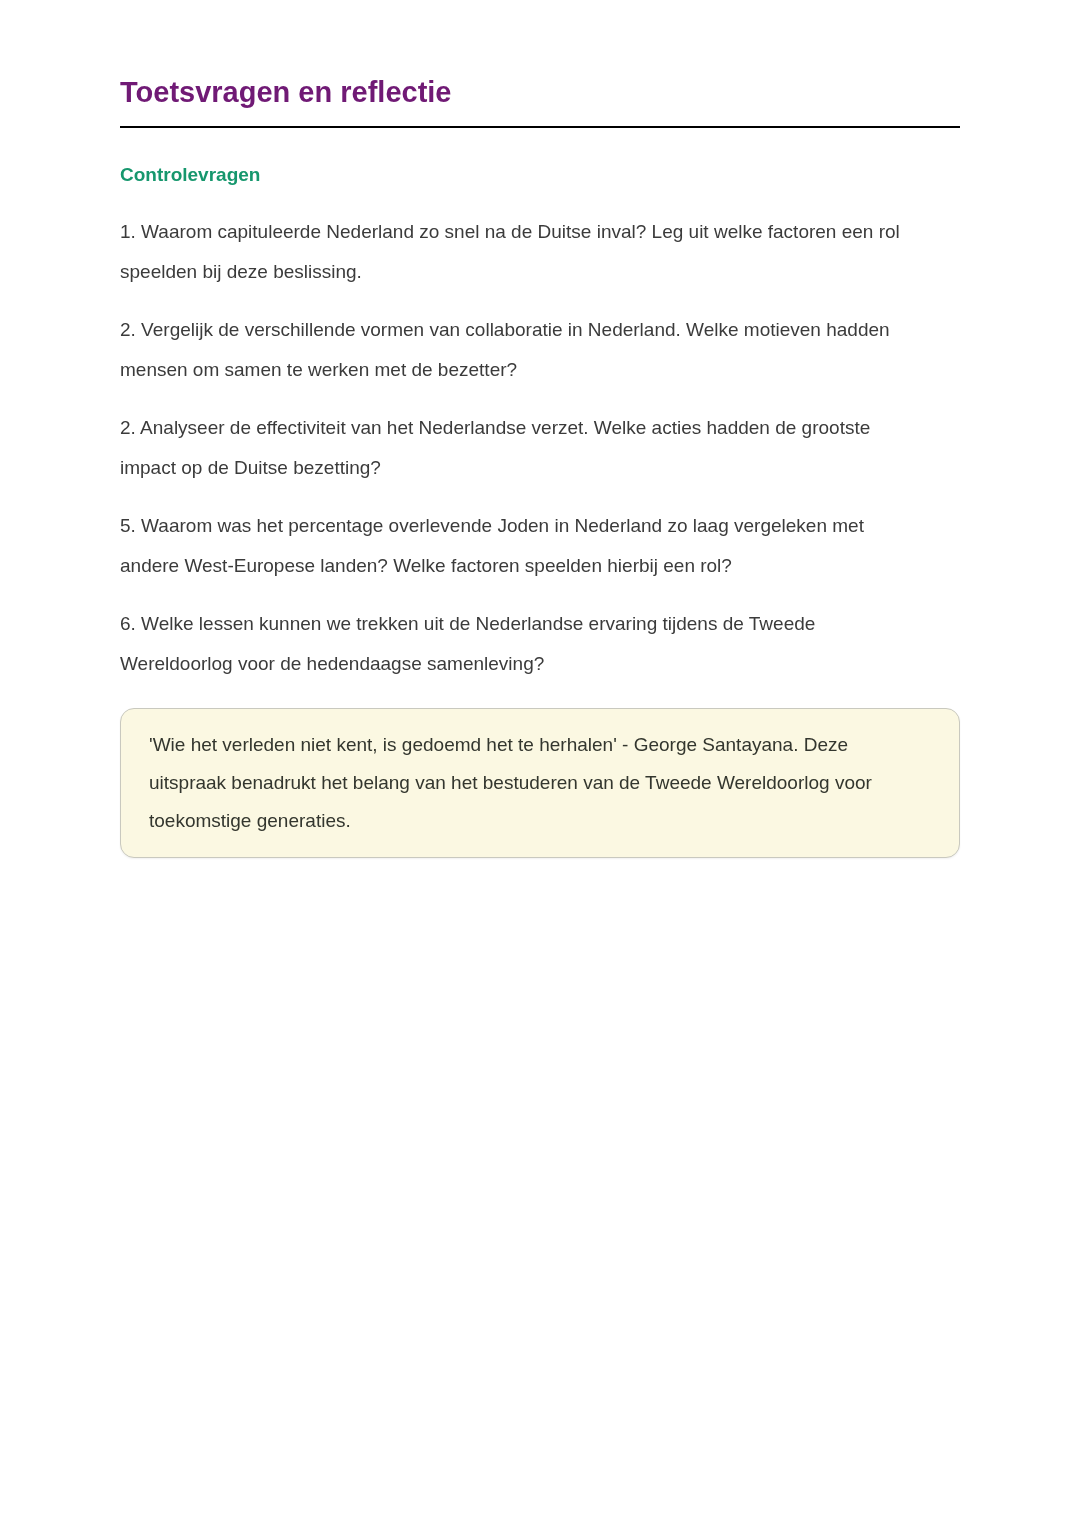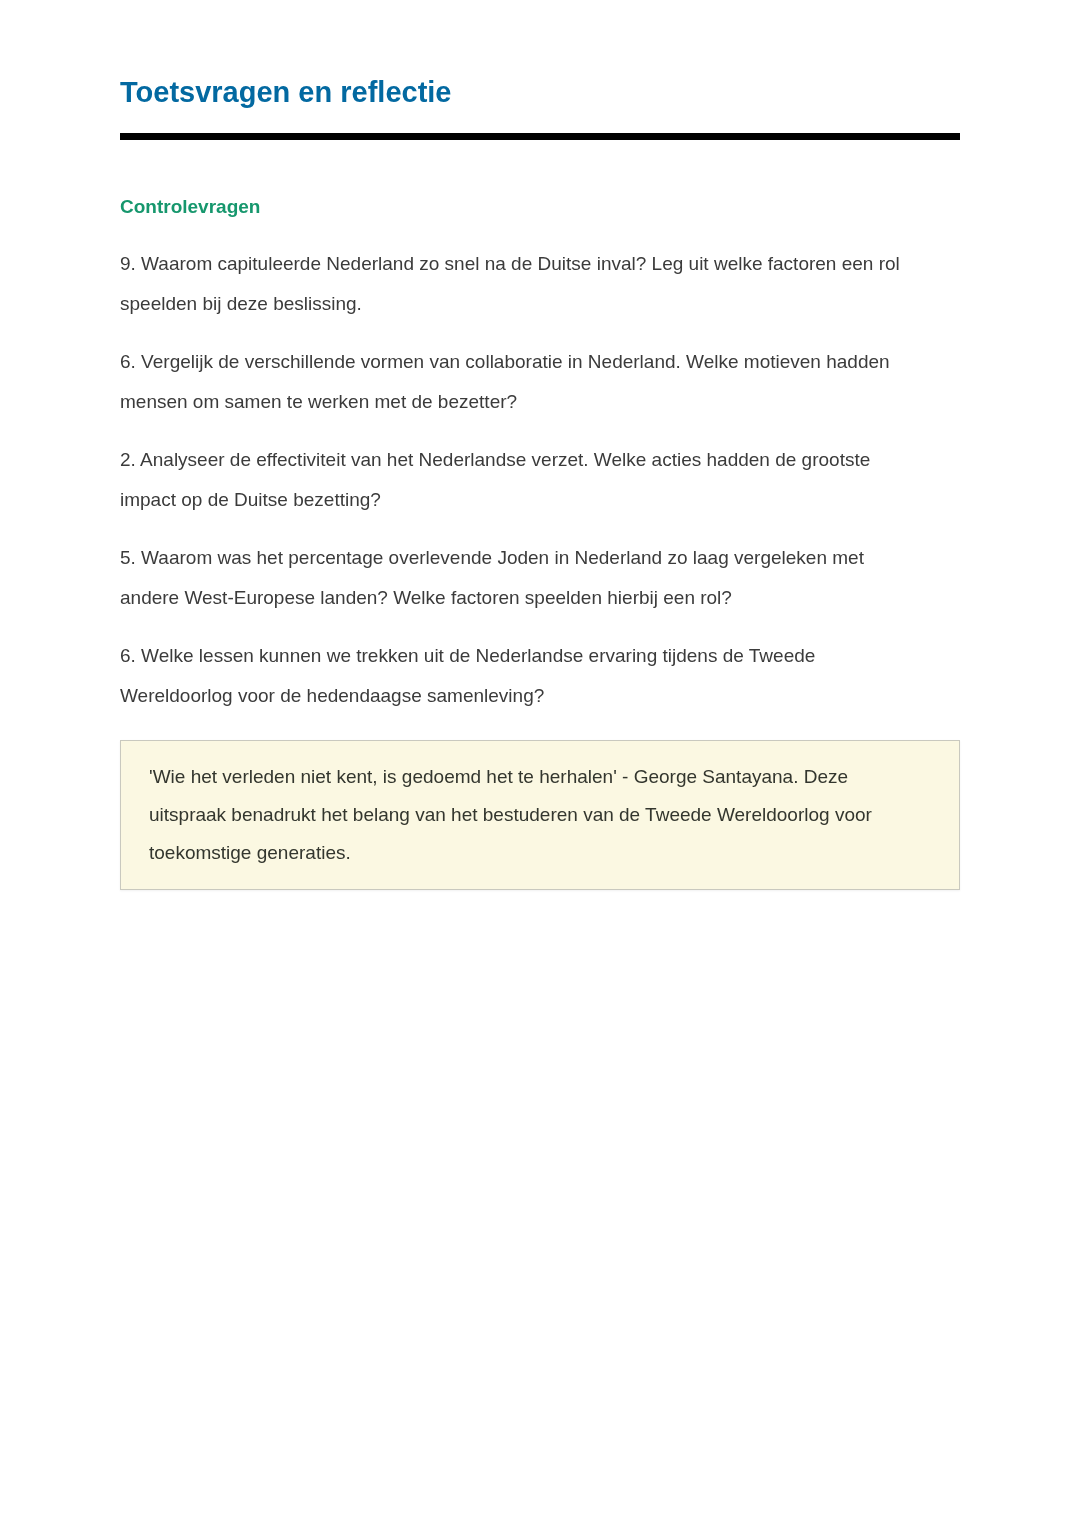--- a/index.html
+++ b/index.html
@@ -17,44 +17,44 @@
     width: 1080px;
     min-height: 1527px;
     padding: 76px 120px 60px 120px;
     background: #ffffff;
   }
   .page-title {
     margin: 0;
     font-size: 29px;
     font-weight: 700;
     line-height: 32px;
-    color: #0369a1;
-    padding-bottom: 25px;
-    border-bottom: 7px solid #000000;
+    color: #701a75;
+    padding-bottom: 18px;
+    border-bottom: 2px solid #000000;
   }
   .section-heading {
-    margin: 56px 0 26px 0;
+    margin: 36px 0 26px 0;
     font-size: 19px;
     font-weight: 700;
     line-height: 22px;
     color: #16976d;
   }
   .question {
     margin: 0 0 18px 0;
     font-size: 19px;
     font-weight: 400;
     line-height: 40px;
     color: #3b3b3b;
     white-space: pre-line;
   }
   .quote-box {
     margin-top: 24px;
     background: #fbf8e2;
     border: 1px solid #c9c9bf;
-    border-radius: 0;
+    border-radius: 14px;
     padding: 17px 28px;
     box-shadow: 0 1px 2px rgba(0,0,0,0.06);
   }
   .quote-text {
     margin: 0;
     font-size: 19px;
     font-weight: 400;
     line-height: 38px;
     color: #33362e;
     white-space: pre-line;
@@ -62,24 +62,24 @@
 </style>
 </head>
 <body>
 
 <div class="page">
 
   <h1 class="page-title">Toetsvragen en reflectie</h1>
 
   <h3 class="section-heading">Controlevragen</h3>
 
-  <p class="question">9. Waarom capituleerde Nederland zo snel na de Duitse inval? Leg uit welke factoren een rol
+  <p class="question">1. Waarom capituleerde Nederland zo snel na de Duitse inval? Leg uit welke factoren een rol
 speelden bij deze beslissing.</p>
 
-  <p class="question">6. Vergelijk de verschillende vormen van collaboratie in Nederland. Welke motieven hadden
+  <p class="question">2. Vergelijk de verschillende vormen van collaboratie in Nederland. Welke motieven hadden
 mensen om samen te werken met de bezetter?</p>
 
   <p class="question">2. Analyseer de effectiviteit van het Nederlandse verzet. Welke acties hadden de grootste
 impact op de Duitse bezetting?</p>
 
   <p class="question">5. Waarom was het percentage overlevende Joden in Nederland zo laag vergeleken met
 andere West-Europese landen? Welke factoren speelden hierbij een rol?</p>
 
 
 

